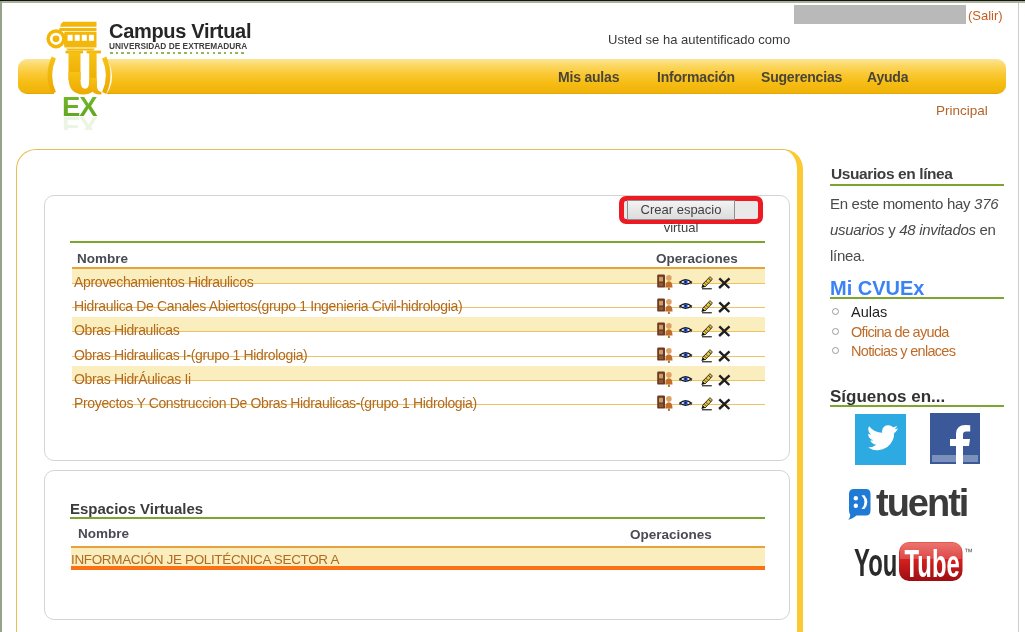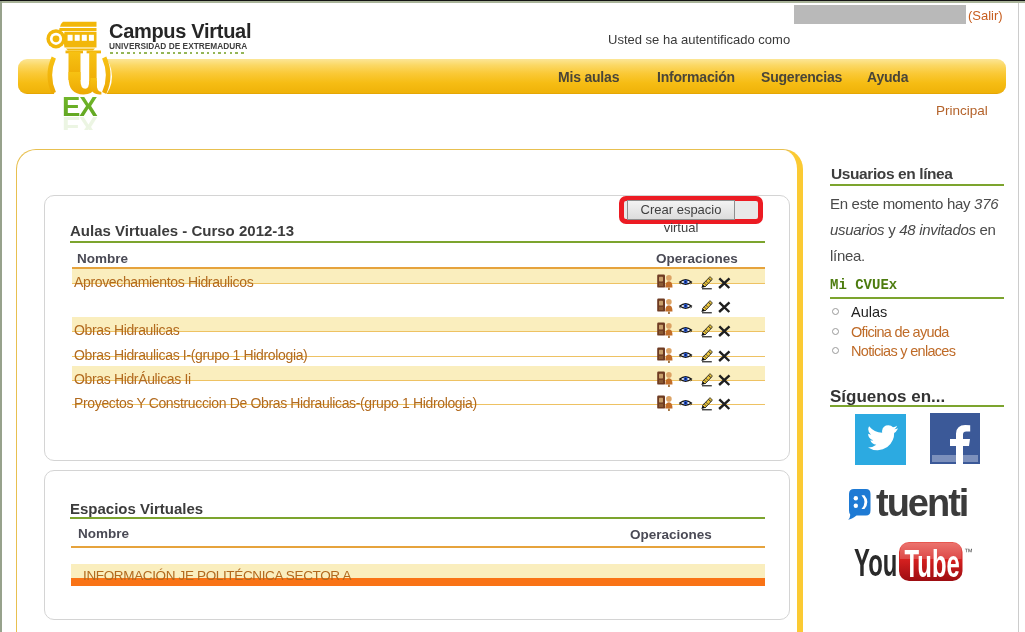--- a/index.html
+++ b/index.html
@@ -133,39 +133,39 @@
     </g>
   </svg>
 
   <div class="abs" id="container"></div>
   <div class="abs panel" id="box1"></div>
   <div class="abs panel" id="box2"></div>
 
   <div class="abs" id="redbox"></div>
   <div class="abs" id="crearbtn">Crear espacio virtual</div>
 
-  <div class="abs h2" style="left:70px; top:222px;">Aulas Virtuales - Curso 2012-13</div>
   <div class="abs greenline" style="left:70px; top:240.5px; width:695px;"></div>
 
   <div class="abs thead" style="left:77px; top:251px;">Nombre</div>
   <div class="abs thead" style="left:656px; top:251px;">Operaciones</div>
   <div class="abs" style="left:72px; top:267px; width:693px; height:2px; background:#e6a33c;"></div>
 
   <div class="abs row yellow" style="top:269px;">Aprovechamientos Hidraulicos</div>
+  <div class="abs row" style="top:293.2px;">Hidraulica De Canales Abiertos(grupo 1 Ingenieria Civil-hidrologia)</div>
   <div class="abs row yellow" style="top:317.4px;">Obras Hidraulicas</div>
   <div class="abs row" style="top:341.6px;">Obras Hidraulicas I-(grupo 1 Hidrologia)</div>
   <div class="abs row yellow" style="top:365.8px;">Obras HidrÁulicas Ii</div>
   <div class="abs row" style="top:390px;">Proyectos Y Construccion De Obras Hidraulicas-(grupo 1 Hidrologia)</div>
 
   <div class="abs h2" style="left:70px; top:500px;">Espacios Virtuales</div>
   <div class="abs greenline" style="left:70px; top:516.5px; width:695px;"></div>
   <div class="abs thead" style="left:78px; top:526px;">Nombre</div>
   <div class="abs thead" style="left:630px; top:527px;">Operaciones</div>
   <div class="abs" style="left:71px; top:545.5px; width:694px; height:2px; background:#e6a33c;"></div>
-  <div class="abs row yellow" style="left:71px; top:564px; width:694px; height:22px; line-height:24.5px; padding-left:12px; font-size:13.5px; border-bottom:8px solid #f97316;">INFORMACIÓN JE POLITÉCNICA SECTOR A</div>
+  <div class="abs row yellow" style="left:71px; top:548px; width:694px; height:22px; line-height:24.5px; padding-left:0; font-size:13.5px; border-bottom:4px solid #f97316;">INFORMACIÓN JE POLITÉCNICA SECTOR A</div>
 
   <svg width="0" height="0" style="position:absolute">
     <defs>
       <g id="opsicons">
 
         <rect x="1.2" y="0.6" width="7.8" height="13" rx="1.2" fill="#6e3b22"></rect>
         <rect x="3" y="2.8" width="4" height="4.6" rx="0.6" fill="#c9a06b"></rect>
         <rect x="3" y="8.8" width="4" height="3.2" fill="#8a5a33"></rect>
         <circle cx="12.9" cy="3.9" r="2.8" fill="#dca365"></circle>
         <path d="M9.3 13.6 Q9.3 7.2 12.9 7.2 Q16.5 7.2 16.5 13.6 Z" fill="#c26d28"></path>
@@ -202,21 +202,21 @@
       <use href="#opsicons"></use>
     </svg>
   <svg class="abs icons" style="left:656px; top:395px;">
       <use href="#opsicons"></use>
     </svg>
 
   <div class="abs sideh" style="left:831px; top:164.5px; font-size:15.5px; letter-spacing:-0.4px;">Usuarios en línea</div>
   <div class="abs greenline" style="left:830px; top:183.5px; width:174px;"></div>
   <div class="abs" id="para">En este momento hay <i>376 usuarios</i> y <i>48 invitados</i> en línea.</div>
 
-  <div class="abs sideh" style="left:830px; top:277px; font-size:14px; color:#4d7c0f;font-family:Liberation Mono, monospace;">Mi CVUEx</div>
+  <div class="abs sideh" style="left:830px; top:277px; font-size:20px; color:#3b82f6;">Mi CVUEx</div>
   <div class="abs greenline" style="left:830px; top:296.5px; width:174px; height:2.5px;"></div>
   <div class="abs bullet" style="left:832px; top:308px;"></div>
   <div class="abs" style="left:851px; top:304px; font-size:14.5px; color:#1f1f1f;">Aulas</div>
   <div class="abs bullet" style="left:832px; top:327.5px;"></div>
   <div class="abs sidelink" style="left:851px; top:323.5px;">Oficina de ayuda</div>
   <div class="abs bullet" style="left:832px; top:347px;"></div>
   <div class="abs sidelink" style="left:851px; top:343px;">Noticias y enlaces</div>
 
   <div class="abs sideh" style="left:830px; top:386.5px; font-size:17px; color:#333;">Síguenos en...</div>
   <div class="abs greenline" style="left:830px; top:404.5px; width:174px;"></div>

